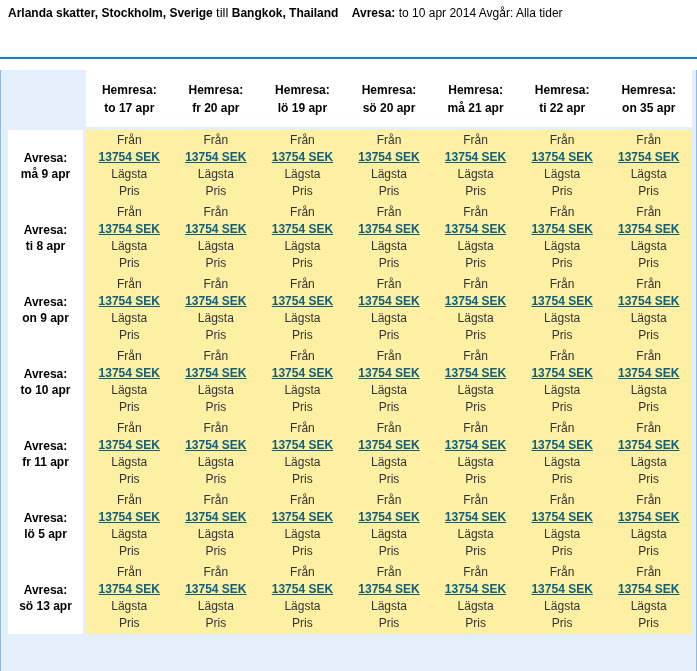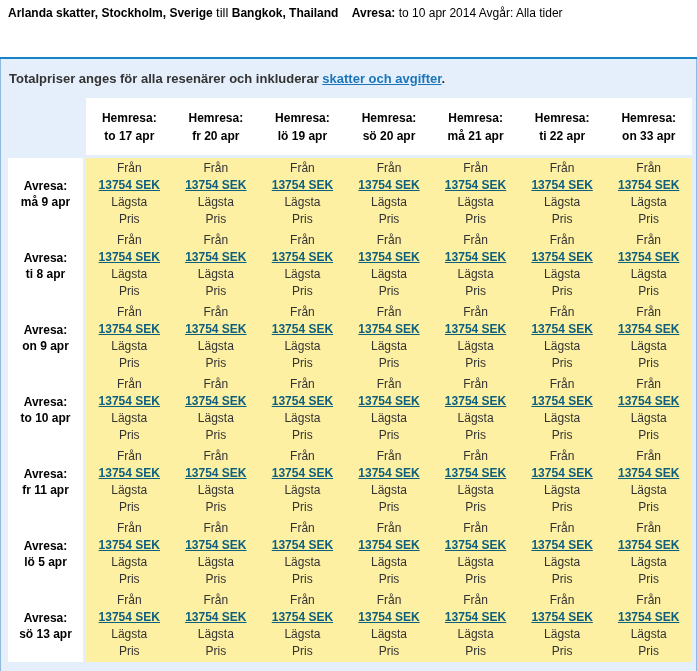--- a/index.html
+++ b/index.html
@@ -80,24 +80,20 @@
     <span class="till">till</span>
     <span class="b">Bangkok, Thailand</span>
     <span class="b sep">Avresa:</span>
     <span>to 10 apr 2014 Avgår: Alla tider</span>
   </div>
 </div>
 
 <div class="divider"></div>
 
 <div class="panel">
-  <div class="note">
-    <span>Totalpriser anges för alla resenärer och inkluderar</span>
-    <a>skatter och avgifter</a><span>.</span>
-  </div>
 
   <div class="matrix">
     <div class="header-row">
       <div class="header-box">
           <div class="col-header">
             <div>Hemresa:</div>
             <div>to 17 apr</div>
           </div>
           <div class="col-header">
             <div>Hemresa:</div>
@@ -114,21 +110,21 @@
           <div class="col-header">
             <div>Hemresa:</div>
             <div>må 21 apr</div>
           </div>
           <div class="col-header">
             <div>Hemresa:</div>
             <div>ti 22 apr</div>
           </div>
           <div class="col-header">
             <div>Hemresa:</div>
-            <div>on 33 apr</div>
+            <div>on 35 apr</div>
           </div>
         </div>
     </div>
     <div class="body-row">
       <div class="row-header-col">
           <div class="row-header">
             <div>Avresa:</div>
             <div>må 9 apr</div>
           </div>
           <div class="row-header">

